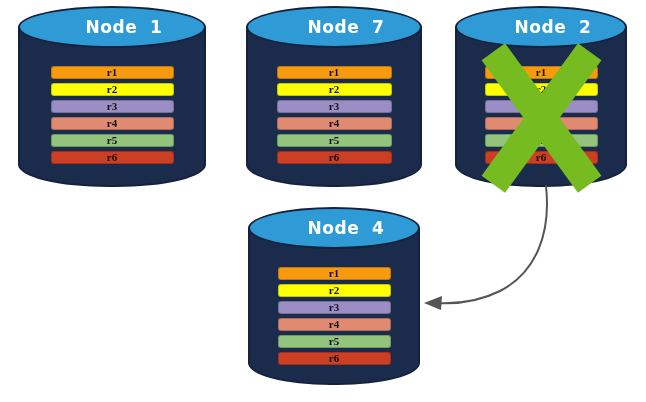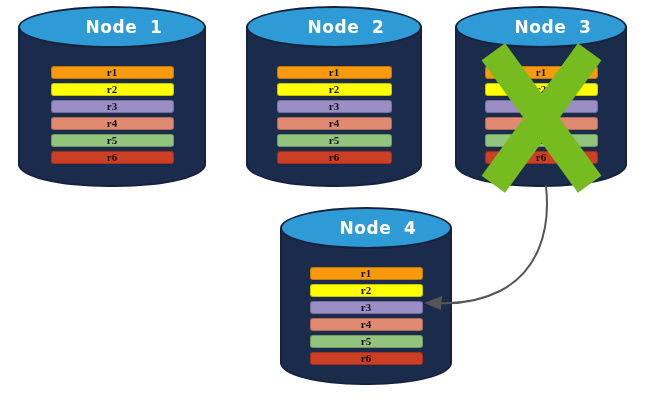--- a/index.html
+++ b/index.html
@@ -133,50 +133,50 @@
         <div class="record" style="background: rgb(155, 142, 196); width: 123px;"><span style="color: rgb(17, 17, 17);">r3</span></div>
         <div class="record" style="background: rgb(224, 138, 114); width: 123px;"><span style="color: rgb(17, 17, 17);">r4</span></div>
         <div class="record" style="background: rgb(147, 196, 125); width: 123px;"><span style="color: rgb(17, 17, 17);">r5</span></div>
         <div class="record" style="background: rgb(204, 63, 37); width: 123px;"><span style="color: rgb(17, 17, 17);">r6</span></div>
       </div>
   </div>
 
   <div class="node" id="node-2" style="left:246px; top:6px; width:176px; height:182px;">
     <div class="cyl-body" style="height: 160px; background: rgb(27, 43, 75); border-color: rgb(22, 33, 61);"></div>
     <div class="cyl-top" style="background: rgb(46, 155, 214); border-color: rgb(22, 33, 61);"></div>
-    <div class="cyl-label" style="color: rgb(255, 255, 255);">Node  2</div>
+    <div class="cyl-label" style="color: rgb(255, 255, 255);">Node  7</div>
     <div class="records" style="top:60px;">
         <div class="record" style="background: rgb(247, 154, 14); width: 115px;"><span style="color: rgb(17, 17, 17);">r1</span></div>
         <div class="record" style="background: rgb(255, 255, 0); width: 115px;"><span style="color: rgb(17, 17, 17);">r2</span></div>
         <div class="record" style="background: rgb(155, 142, 196); width: 115px;"><span style="color: rgb(17, 17, 17);">r3</span></div>
         <div class="record" style="background: rgb(224, 138, 114); width: 115px;"><span style="color: rgb(17, 17, 17);">r4</span></div>
         <div class="record" style="background: rgb(147, 196, 125); width: 115px;"><span style="color: rgb(17, 17, 17);">r5</span></div>
         <div class="record" style="background: rgb(204, 63, 37); width: 115px;"><span style="color: rgb(17, 17, 17);">r6</span></div>
       </div>
   </div>
 
   <div class="node" id="node-3" style="left:455px; top:6px; width:172px; height:182px;">
     <div class="cyl-body" style="height: 160px; background: rgb(27, 43, 75); border-color: rgb(22, 33, 61);"></div>
     <div class="cyl-top" style="background: rgb(46, 155, 214); border-color: rgb(22, 33, 61);"></div>
-    <div class="cyl-label" style="color: rgb(255, 255, 255);">Node  3</div>
+    <div class="cyl-label" style="color: rgb(255, 255, 255);">Node  2</div>
     <div class="records" style="top:60px;">
         <div class="record" style="background: rgb(247, 154, 14); width: 113px;"><span style="color: rgb(17, 17, 17);">r1</span></div>
         <div class="record" style="background: rgb(255, 255, 0); width: 113px;"><span style="color: rgb(17, 17, 17);">r2</span></div>
         <div class="record" style="background: rgb(155, 142, 196); width: 113px;"><span style="color: rgb(17, 17, 17);">r3</span></div>
         <div class="record" style="background: rgb(224, 138, 114); width: 113px;"><span style="color: rgb(17, 17, 17);">r4</span></div>
         <div class="record" style="background: rgb(147, 196, 125); width: 113px;"><span style="color: rgb(17, 17, 17);">r5</span></div>
         <div class="record" style="background: rgb(204, 63, 37); width: 113px;"><span style="color: rgb(17, 17, 17);">r6</span></div>
       </div>
     <div class="x-mark" style="left:10px; top:38px; width:152px; height:148px;">
       <div class="bar a" style="background: rgb(118, 188, 33);"></div>
       <div class="bar b" style="background: rgb(118, 188, 33);"></div>
     </div>
   </div>
 
-  <div class="node" id="node-4" style="left:248px; top:207px; width:172px; height:180px;margin-left:32px;">
+  <div class="node" id="node-4" style="left:248px; top:207px; width:172px; height:180px;">
     <div class="cyl-body" style="height: 157px; background: rgb(27, 43, 75); border-color: rgb(22, 33, 61);"></div>
     <div class="cyl-top" style="background: rgb(46, 155, 214); border-color: rgb(22, 33, 61);"></div>
     <div class="cyl-label" style="color: rgb(255, 255, 255);">Node  4</div>
     <div class="records" style="top:60px;">
         <div class="record" style="background: rgb(247, 154, 14); width: 113px;"><span style="color: rgb(17, 17, 17);">r1</span></div>
         <div class="record" style="background: rgb(255, 255, 0); width: 113px;"><span style="color: rgb(17, 17, 17);">r2</span></div>
         <div class="record" style="background: rgb(155, 142, 196); width: 113px;"><span style="color: rgb(17, 17, 17);">r3</span></div>
         <div class="record" style="background: rgb(224, 138, 114); width: 113px;"><span style="color: rgb(17, 17, 17);">r4</span></div>
         <div class="record" style="background: rgb(147, 196, 125); width: 113px;"><span style="color: rgb(17, 17, 17);">r5</span></div>
         <div class="record" style="background: rgb(204, 63, 37); width: 113px;"><span style="color: rgb(17, 17, 17);">r6</span></div>

